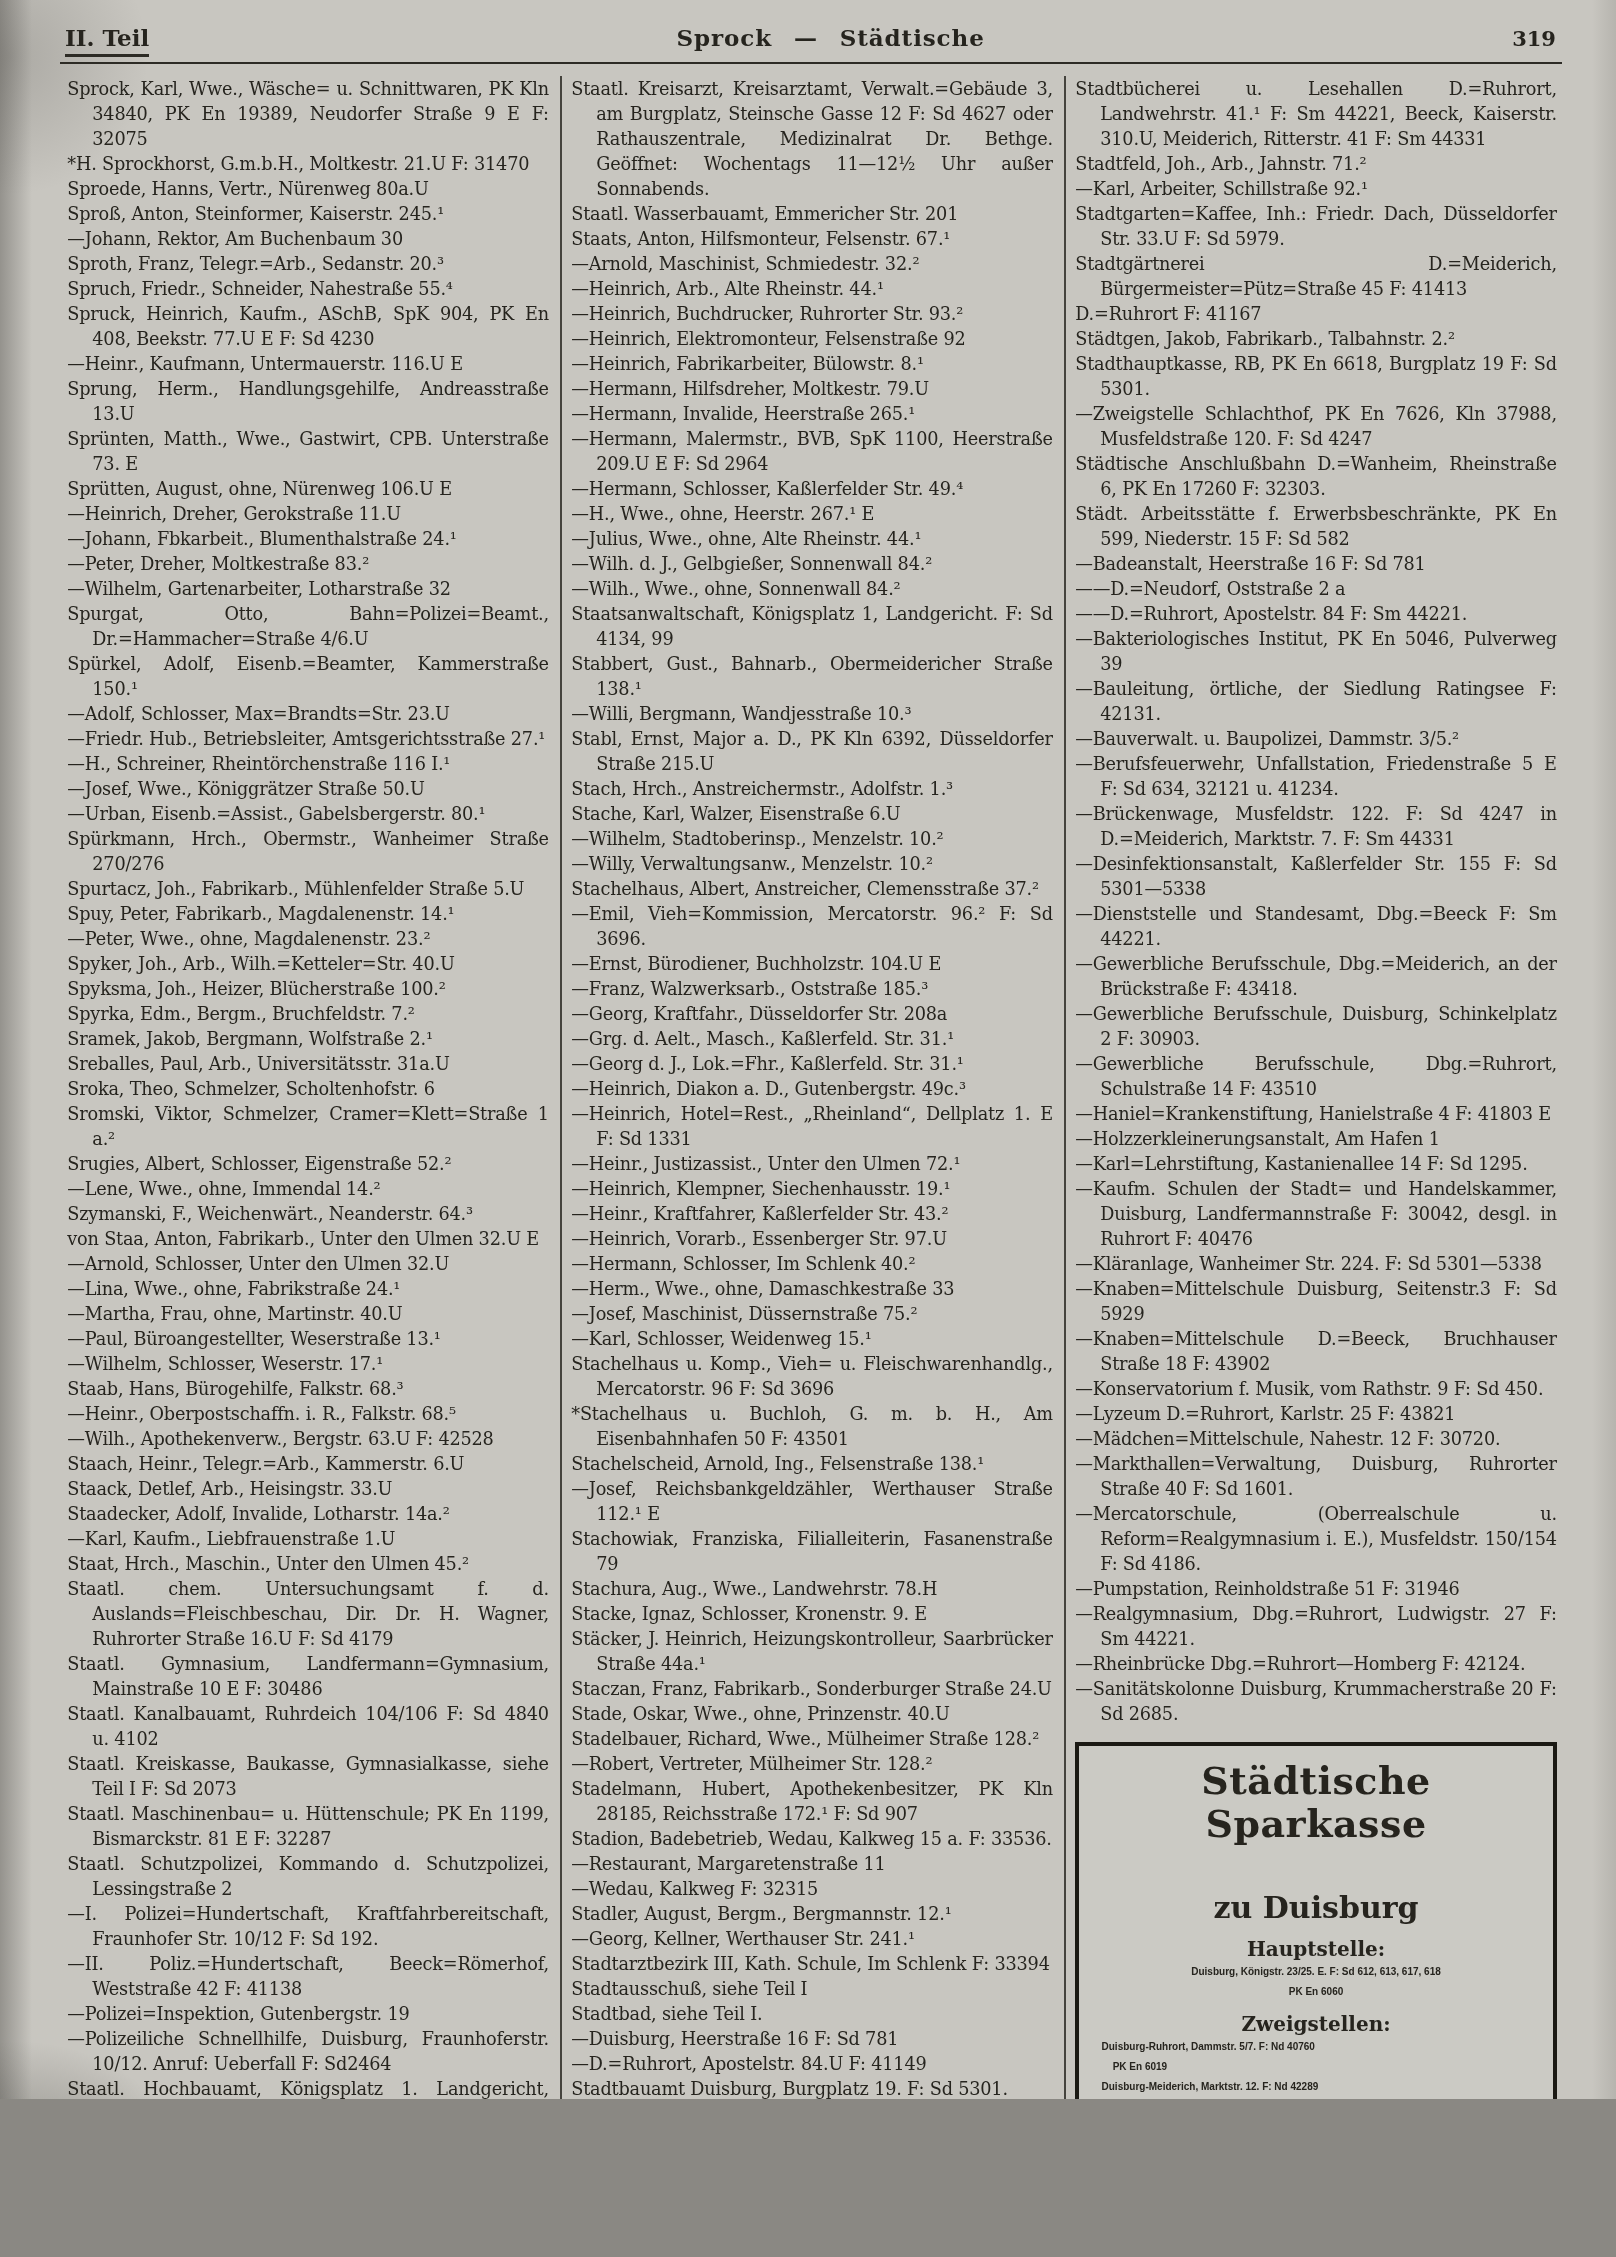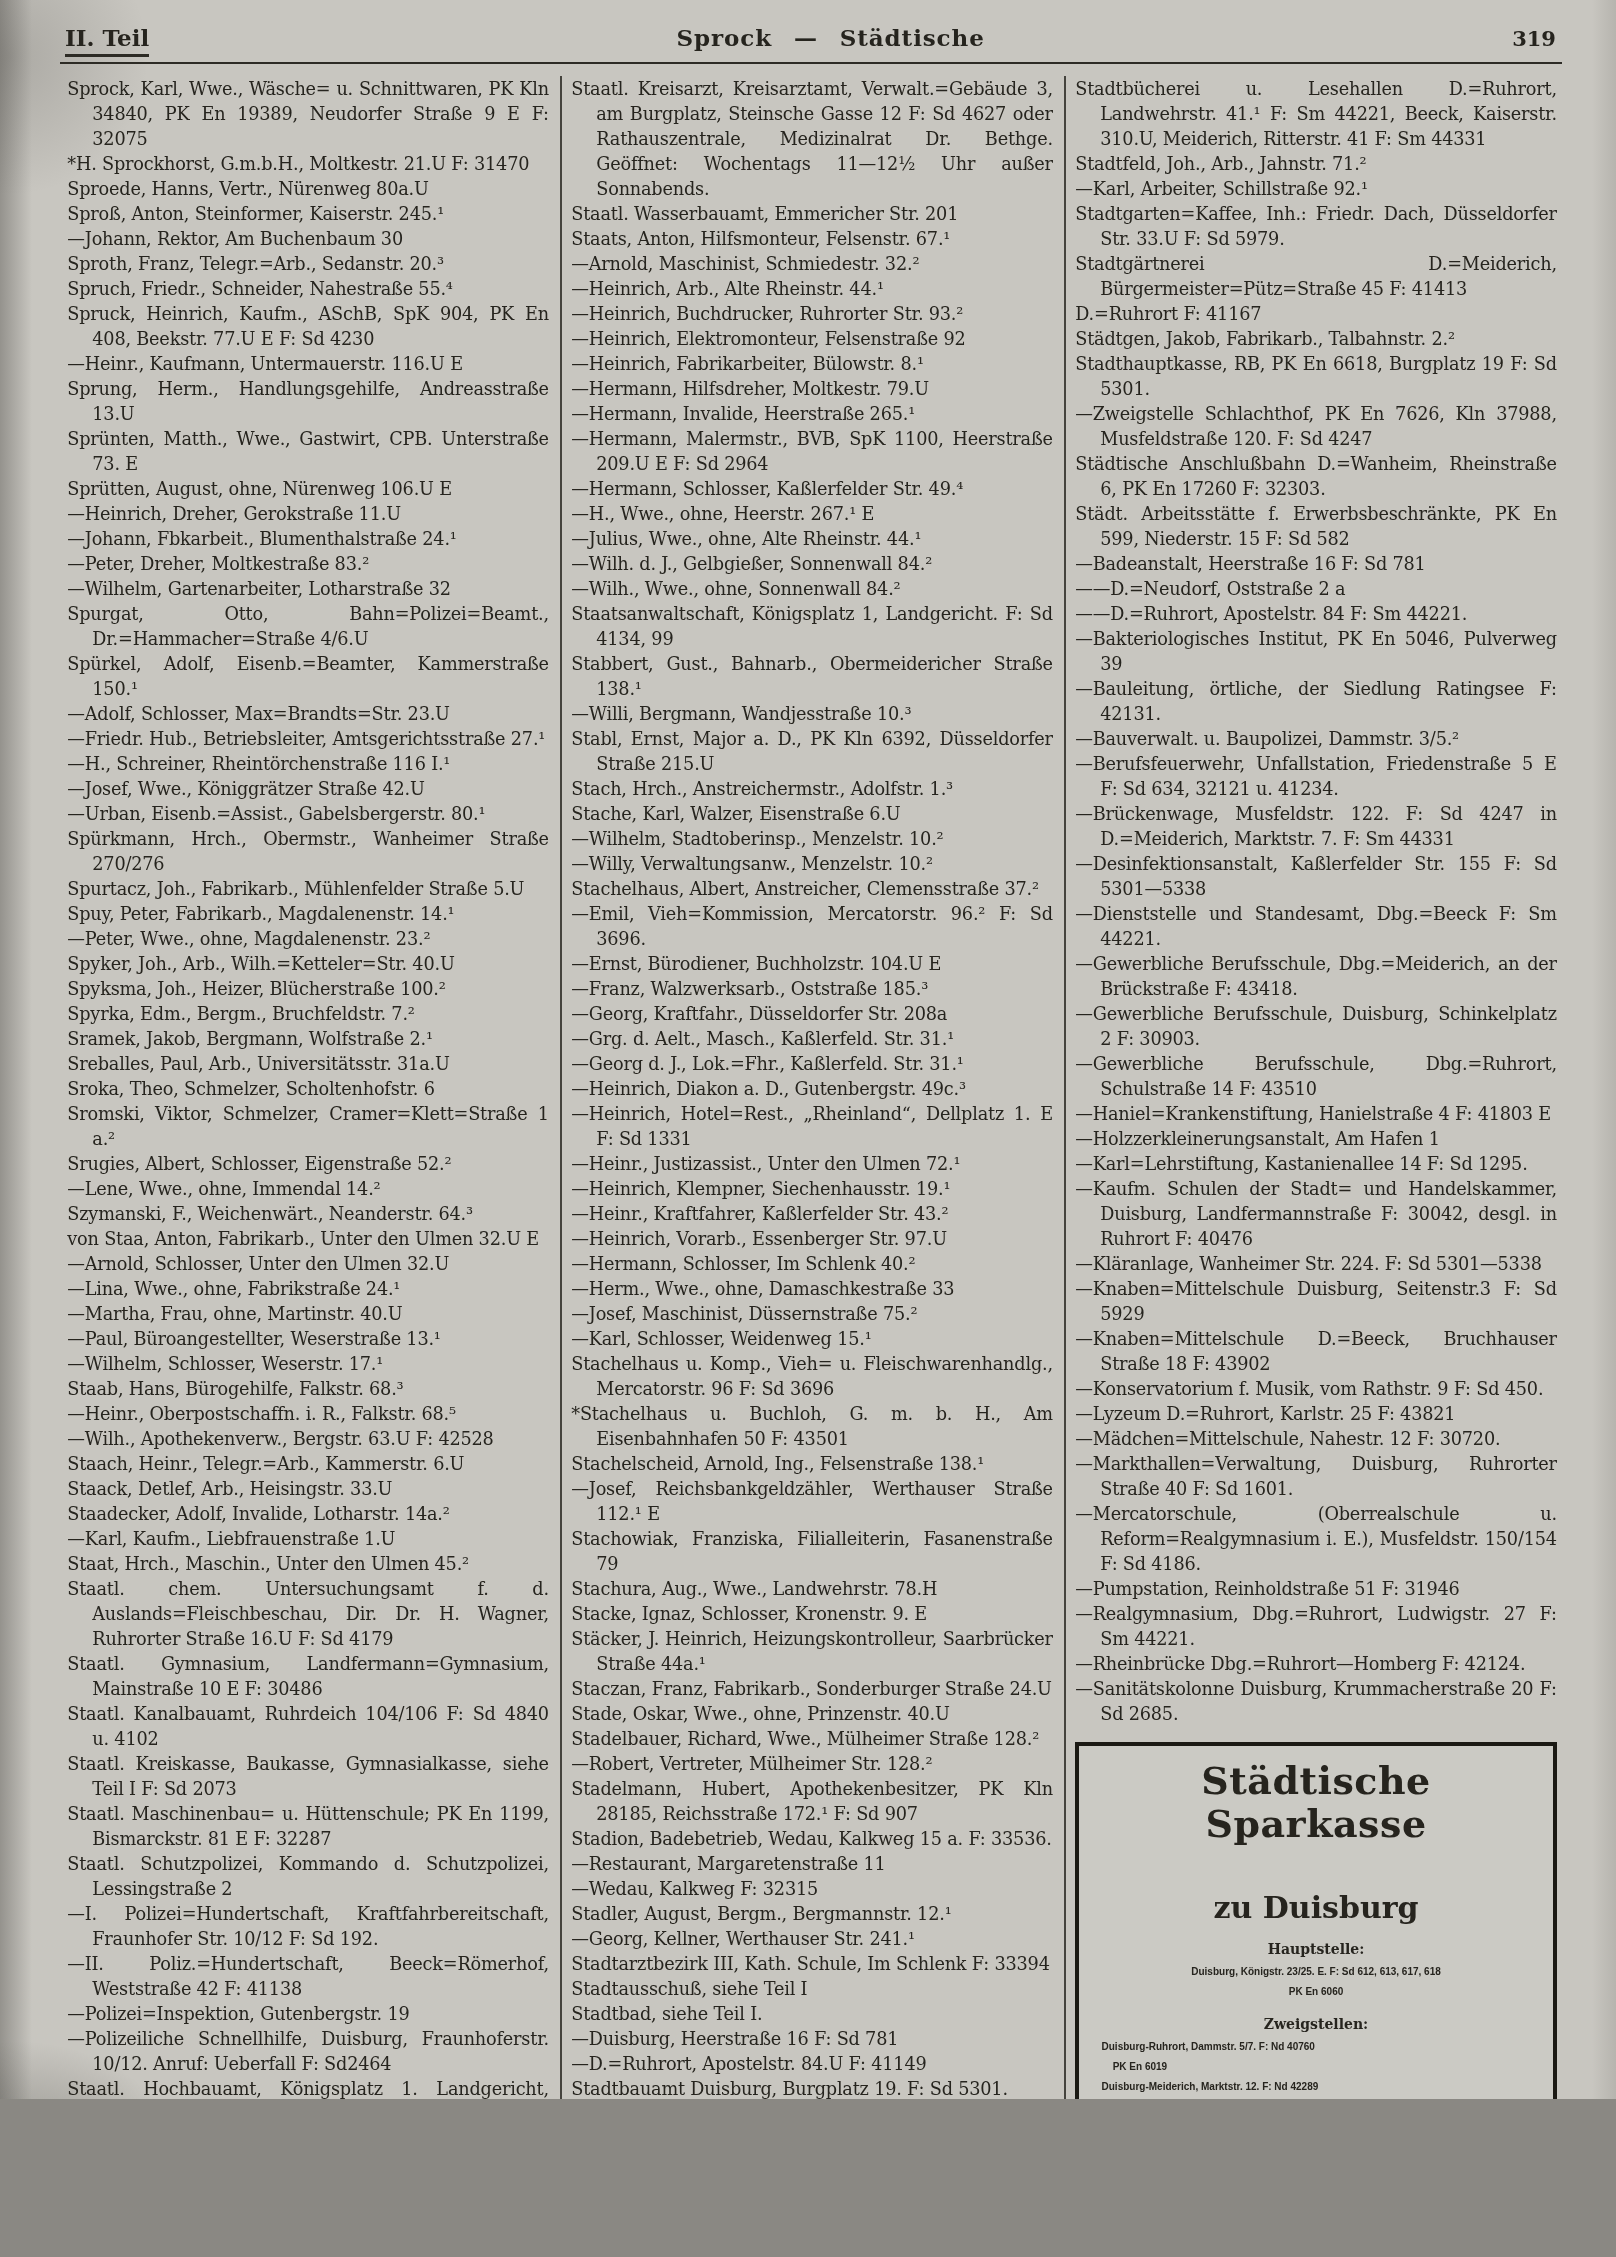--- a/index.html
+++ b/index.html
@@ -57,21 +57,21 @@
     font-family:"DejaVu Serif", serif;
     font-weight:bold;font-size:38px;line-height:43px;
     letter-spacing:0.5px;
   }
   .ad-subtitle{
     font-family:"DejaVu Serif", serif;
     font-weight:bold;font-size:30px;line-height:37px;margin-top:44px;
   }
   .ad-label{
     font-family:"DejaVu Serif", serif;
-    font-weight:bold;font-size:14px;line-height:26px;
+    font-weight:bold;font-size:20px;line-height:26px;
     margin-top:9.3px;text-align:center;
   }
   .ad-line{
     font-family:"Liberation Sans", sans-serif;
     font-weight:bold;font-size:10px;line-height:20px;
     white-space:pre-wrap;
     padding:0 1.9px;
   }
   .ad-group-left .ad-line{text-align:left;padding-left:9.3px;}
   .ad-group-center .ad-line{text-align:center;}
@@ -105,21 +105,21 @@
           <div class="entry">Sprütten, August, ohne, Nürenweg 106.U E</div>
           <div class="entry">—Heinrich, Dreher, Gerokstraße 11.U</div>
           <div class="entry">—Johann, Fbkarbeit., Blumenthalstraße 24.¹</div>
           <div class="entry">—Peter, Dreher, Moltkestraße 83.²</div>
           <div class="entry">—Wilhelm, Gartenarbeiter, Lotharstraße 32</div>
           <div class="entry">Spurgat, Otto, Bahn=Polizei=Beamt., Dr.=Hammacher=Straße 4/6.U</div>
           <div class="entry">Spürkel, Adolf, Eisenb.=Beamter, Kammerstraße 150.¹</div>
           <div class="entry">—Adolf, Schlosser, Max=Brandts=Str. 23.U</div>
           <div class="entry">—Friedr. Hub., Betriebsleiter, Amtsgerichtsstraße 27.¹</div>
           <div class="entry">—H., Schreiner, Rheintörchenstraße 116 I.¹</div>
-          <div class="entry">—Josef, Wwe., Königgrätzer Straße 42.U</div>
+          <div class="entry">—Josef, Wwe., Königgrätzer Straße 50.U</div>
           <div class="entry">—Urban, Eisenb.=Assist., Gabelsbergerstr. 80.¹</div>
           <div class="entry">Spürkmann, Hrch., Obermstr., Wanheimer Straße 270/276</div>
           <div class="entry">Spurtacz, Joh., Fabrikarb., Mühlenfelder Straße 5.U</div>
           <div class="entry">Spuy, Peter, Fabrikarb., Magdalenenstr. 14.¹</div>
           <div class="entry">—Peter, Wwe., ohne, Magdalenenstr. 23.²</div>
           <div class="entry">Spyker, Joh., Arb., Wilh.=Ketteler=Str. 40.U</div>
           <div class="entry">Spyksma, Joh., Heizer, Blücherstraße 100.²</div>
           <div class="entry">Spyrka, Edm., Bergm., Bruchfeldstr. 7.²</div>
           <div class="entry">Sramek, Jakob, Bergmann, Wolfstraße 2.¹</div>
           <div class="entry">Sreballes, Paul, Arb., Universitätsstr. 31a.U</div>

